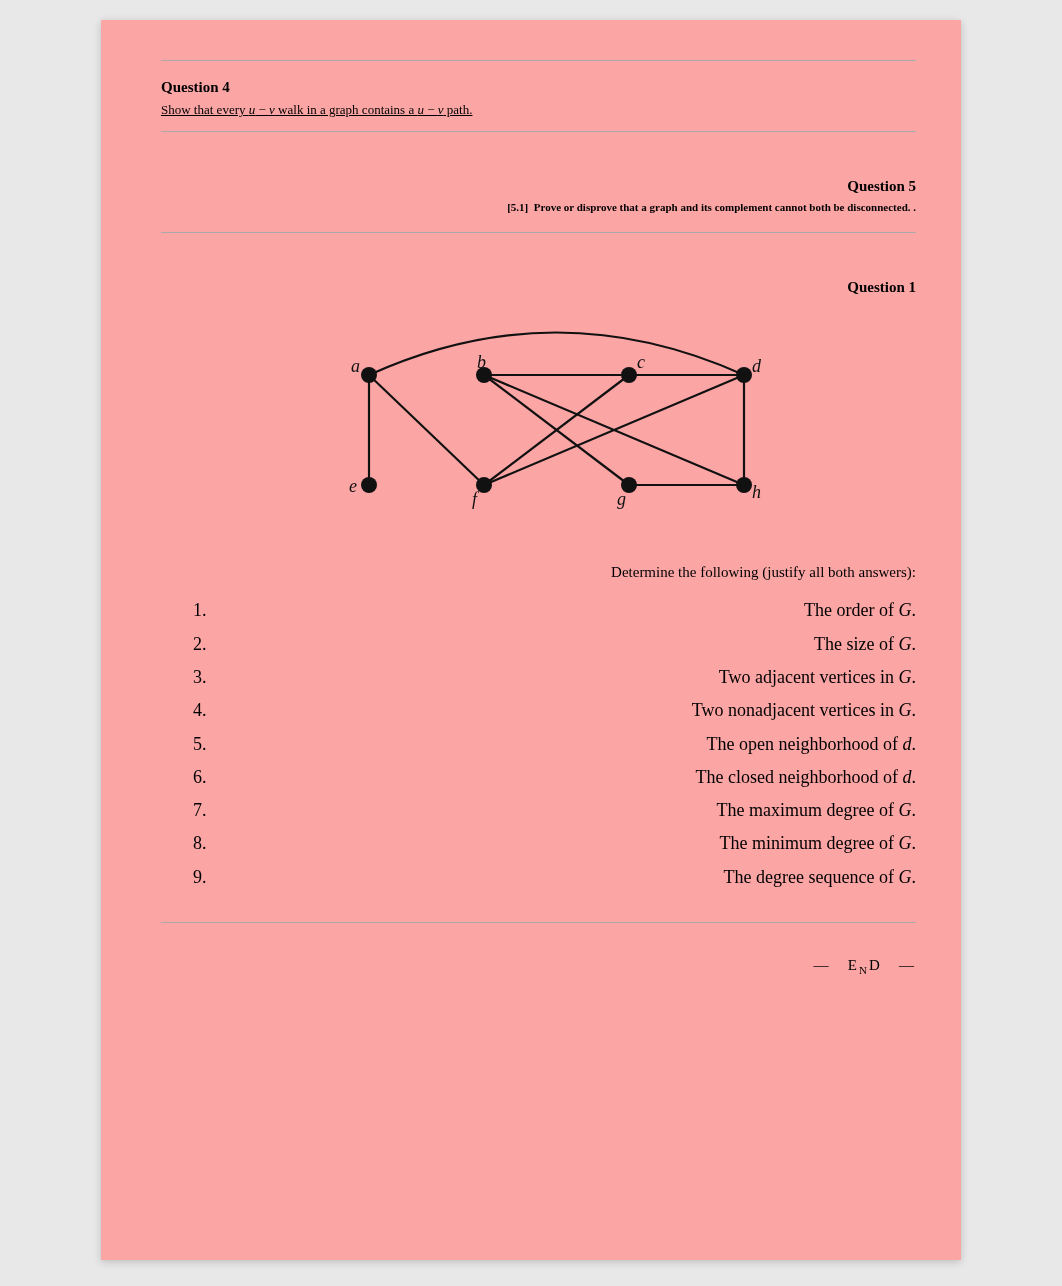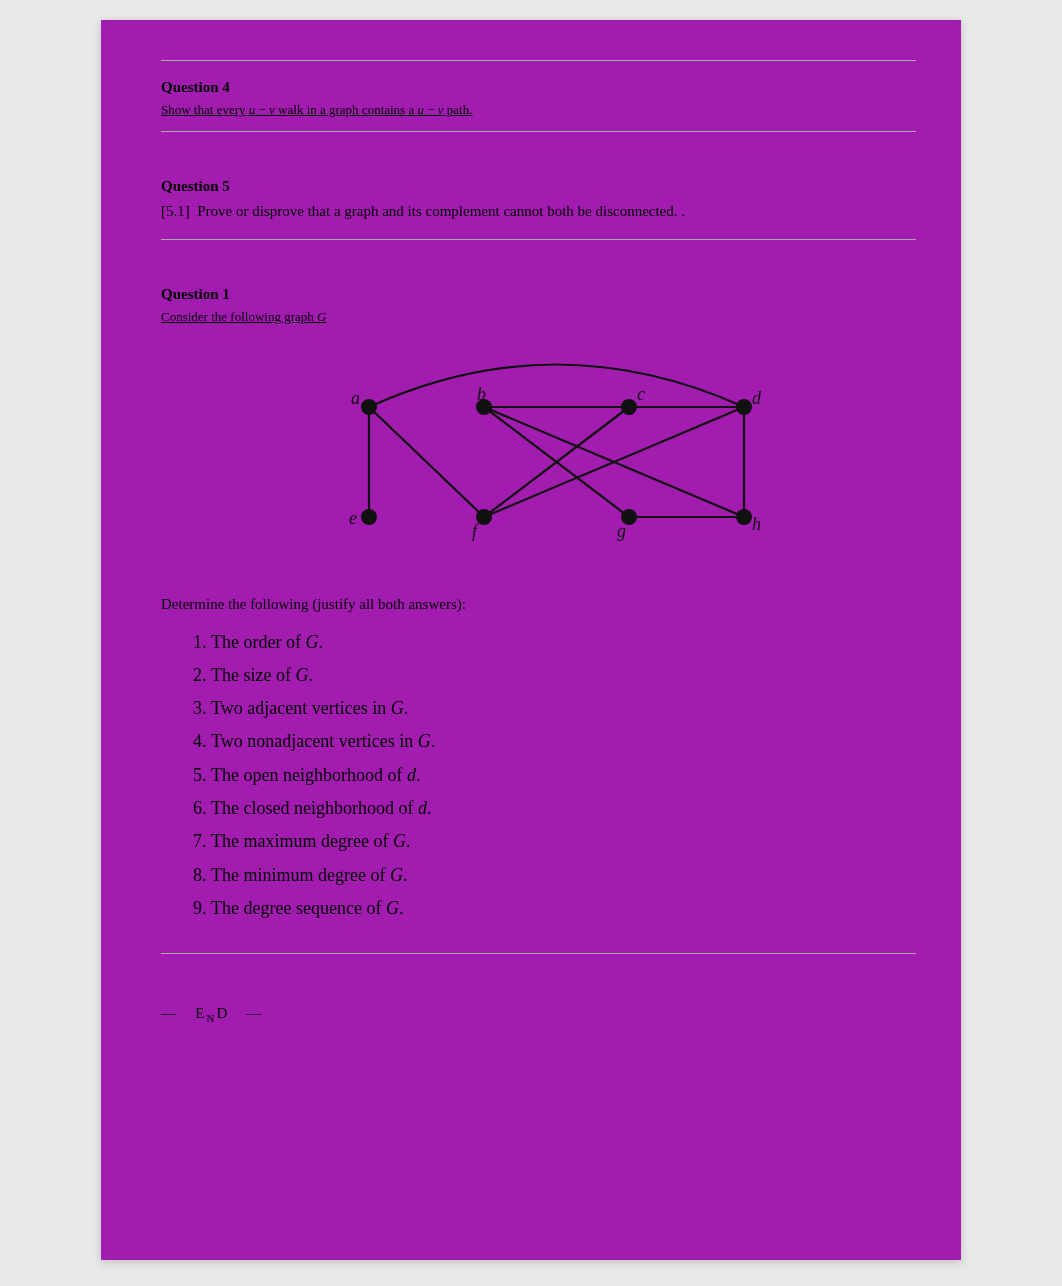--- a/index.html
+++ b/index.html
@@ -6,21 +6,21 @@
     body {
       background: #e8e8e8;
       display: flex;
       justify-content: center;
       align-items: flex-start;
       min-height: 100vh;
       padding: 20px 0;
       font-family: 'Times New Roman', Times, serif;
     }
     .page {
-      background: #a21caf;
+      background: #fca5a5;
       width: 860px;
       min-height: 1240px;
       padding: 40px 45px 60px 60px;
       box-shadow: 0 2px 8px rgba(0,0,0,0.18);
     }
     .top-rule {
       border: none;
       border-top: 1.5px solid #aaa;
       margin-bottom: 0;
     }
@@ -38,22 +38,23 @@
       margin-bottom: 4px;
     }
     .question-text {
       font-size: 13px;
       line-height: 1.6;
       text-decoration: underline;
     }
     .math { font-style: italic; }
     .q5-item {
       margin-bottom: 6px;
-      font-size: 15px;
+      font-size: 11px;
       line-height: 1.6;
+      font-weight: bold;
     }
     .graph-container {
       display: flex;
       justify-content: center;
       margin: 24px 0 20px 0;
     }
     svg.graph {
       width: 500px;
       height: 220px;
     }
@@ -77,31 +78,31 @@
     }
     ol.answer-list li {
       font-size: 18px;
       line-height: 1.85;
     }
     .q7-text {
       font-size: 15px;
       line-height: 1.65;
     }
     .end-line {
-      text-align: left;
-      margin-top: 51px;
+      text-align: right;
+      margin-top: 34px;
       font-size: 15px;
       letter-spacing: 2px;
     }
     .end-sub { font-size: 11px; vertical-align: sub; }
     .overline-G {
       text-decoration: overline;
       font-style: italic;
     }
-    .section-gap { margin-top: 28px; }
+    .section-gap { margin-top: 28px; text-align: right; }
   </style>
 </head>
 <body>
 
 <div class="page">
 
   <hr class="top-rule">
 
   <div class="section">
     <div class="question-title">Question 4</div>
@@ -116,23 +117,20 @@
     <div class="question-title">Question 5</div>
     <div class="q5-item">
       [5.1]&nbsp; Prove or disprove that a graph and its complement cannot both be disconnected. .
     </div>
   </div>
 
   <hr class="bottom-rule">
 
   <div class="section section-gap">
     <div class="question-title">Question 1</div>
-    <div class="question-text">
-      Consider the following graph <span class="math">G</span>
-    </div>
 
     <div class="graph-container">
       <svg class="graph" viewBox="0 0 500 220">
 
         <line x1="195" y1="55" x2="340" y2="55" stroke="#111" stroke-width="2.2"></line>
         <line x1="340" y1="55" x2="455" y2="55" stroke="#111" stroke-width="2.2"></line>
 
         <path d="M80,55 Q267,-30 455,55" fill="none" stroke="#111" stroke-width="2.2"></path>
 
         <line x1="80" y1="55" x2="80" y2="165" stroke="#111" stroke-width="2.2"></line>

